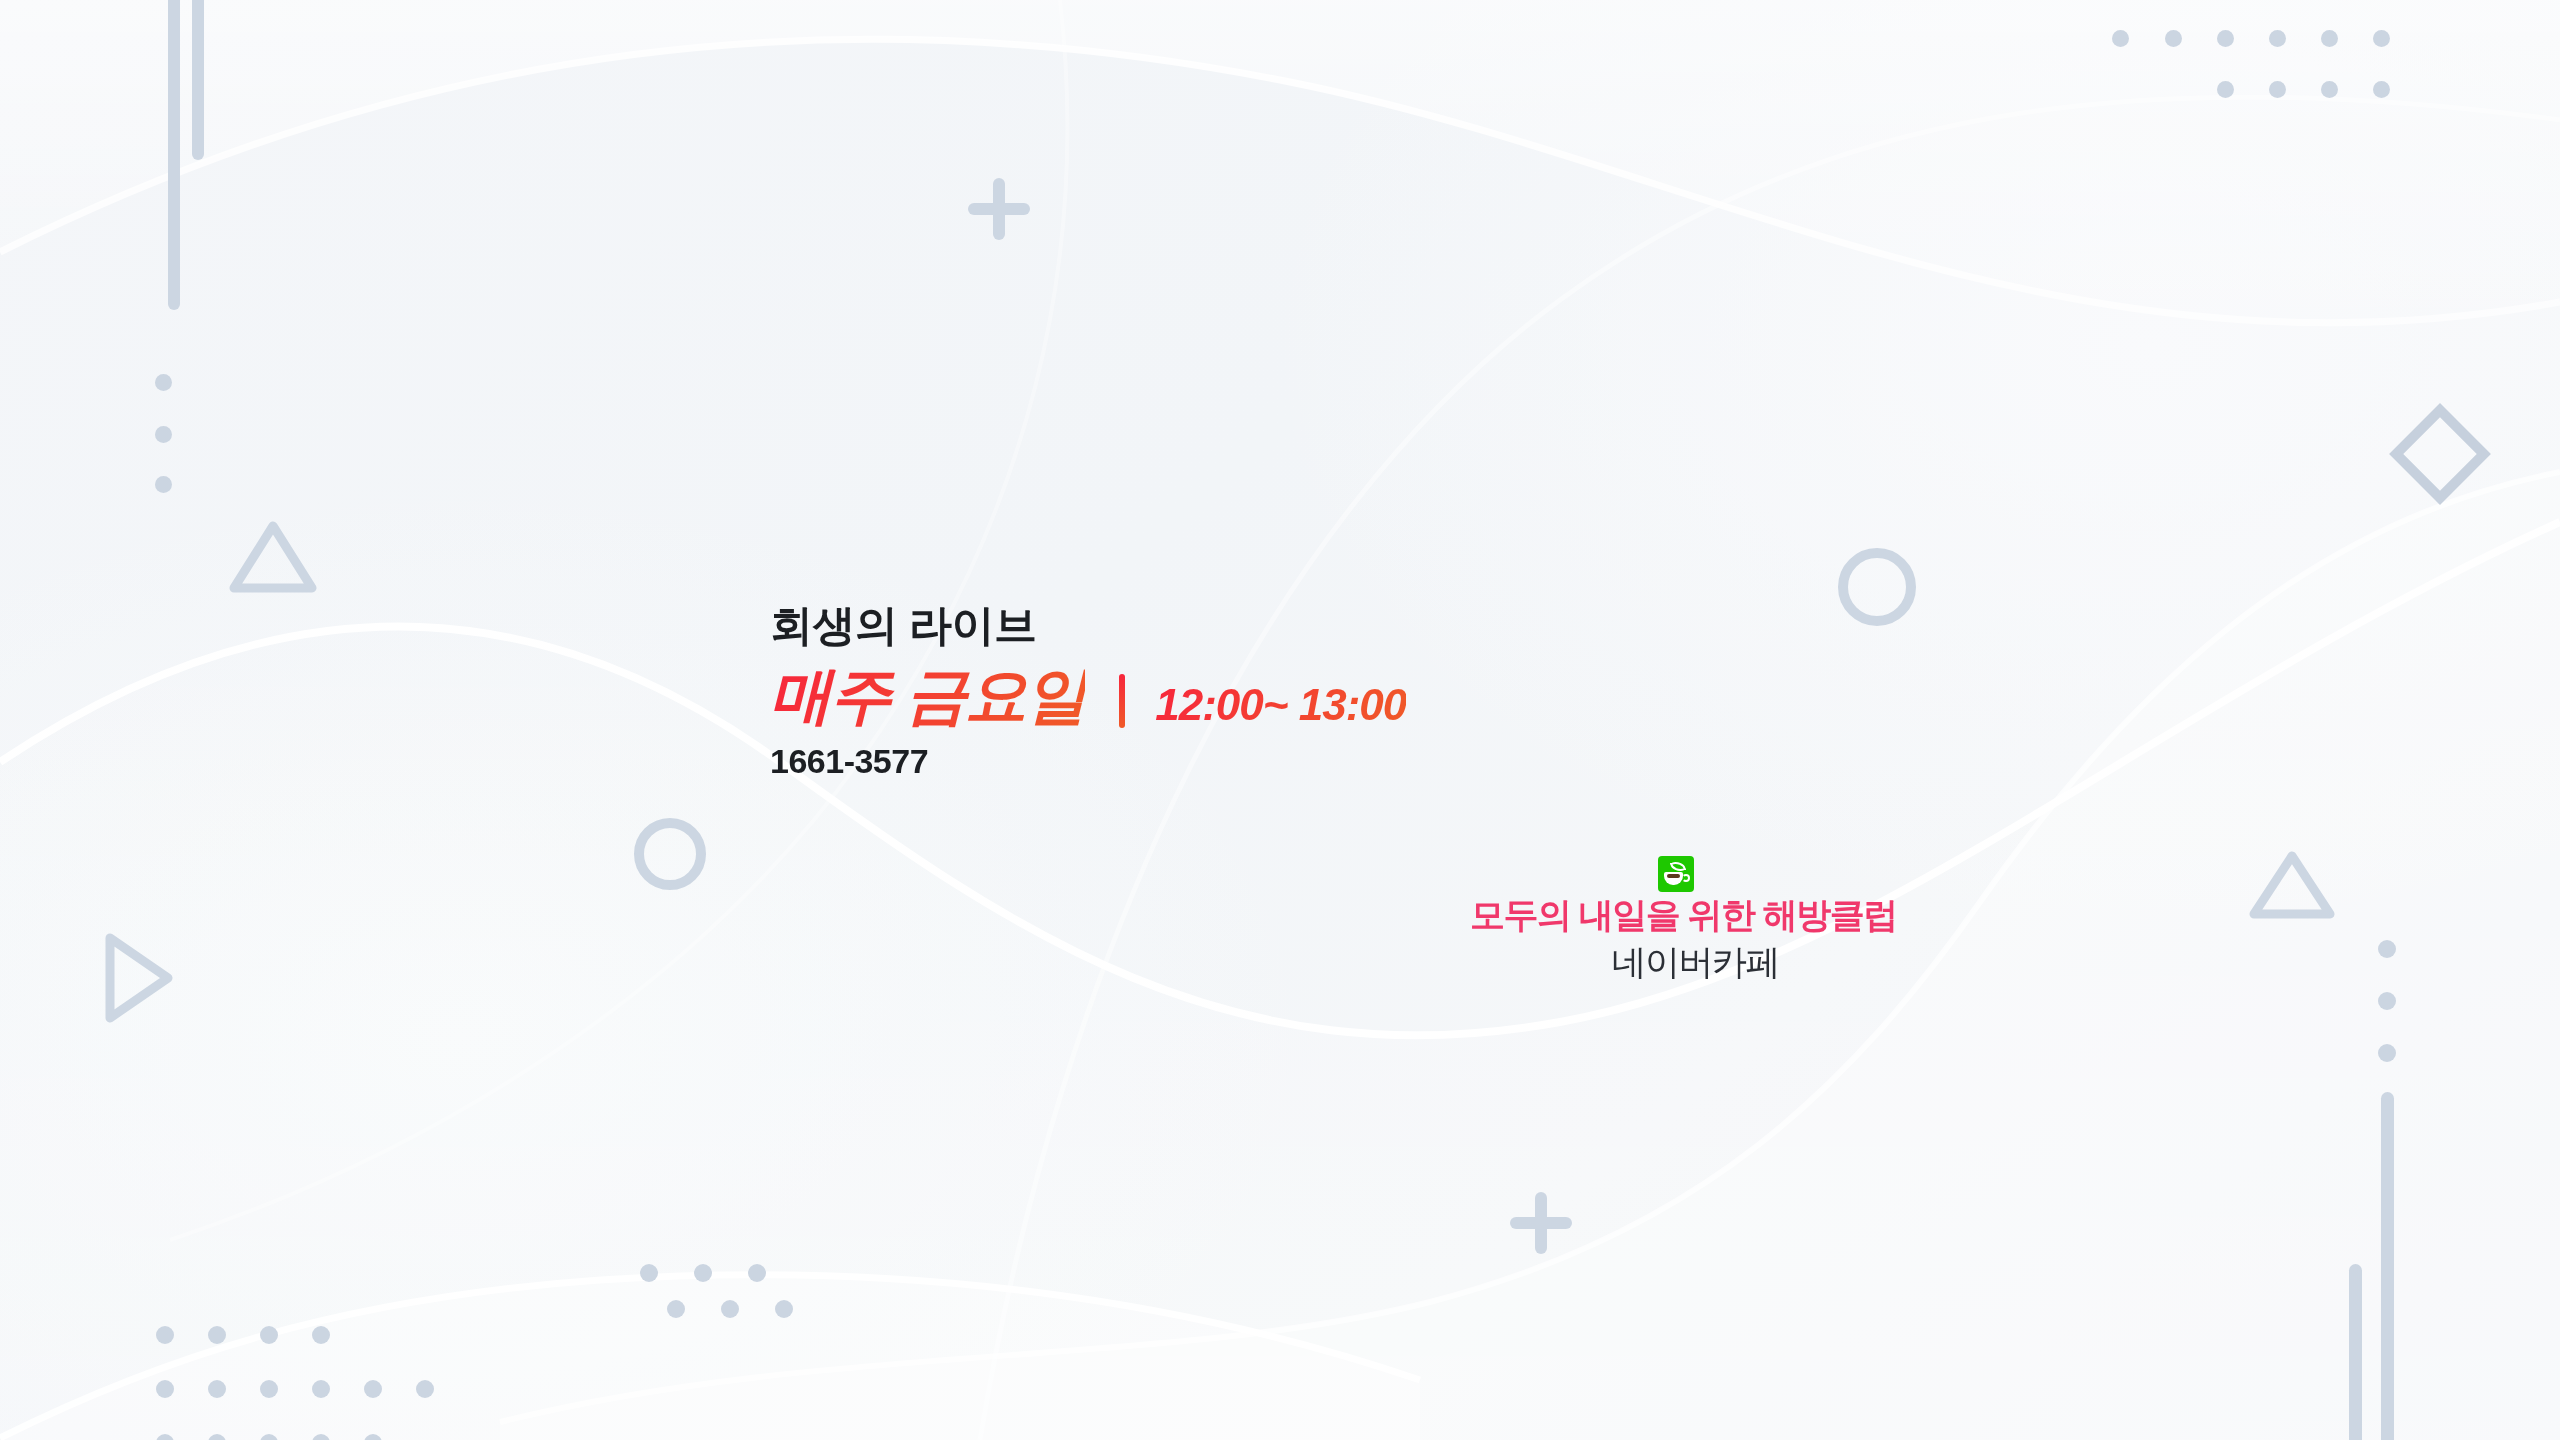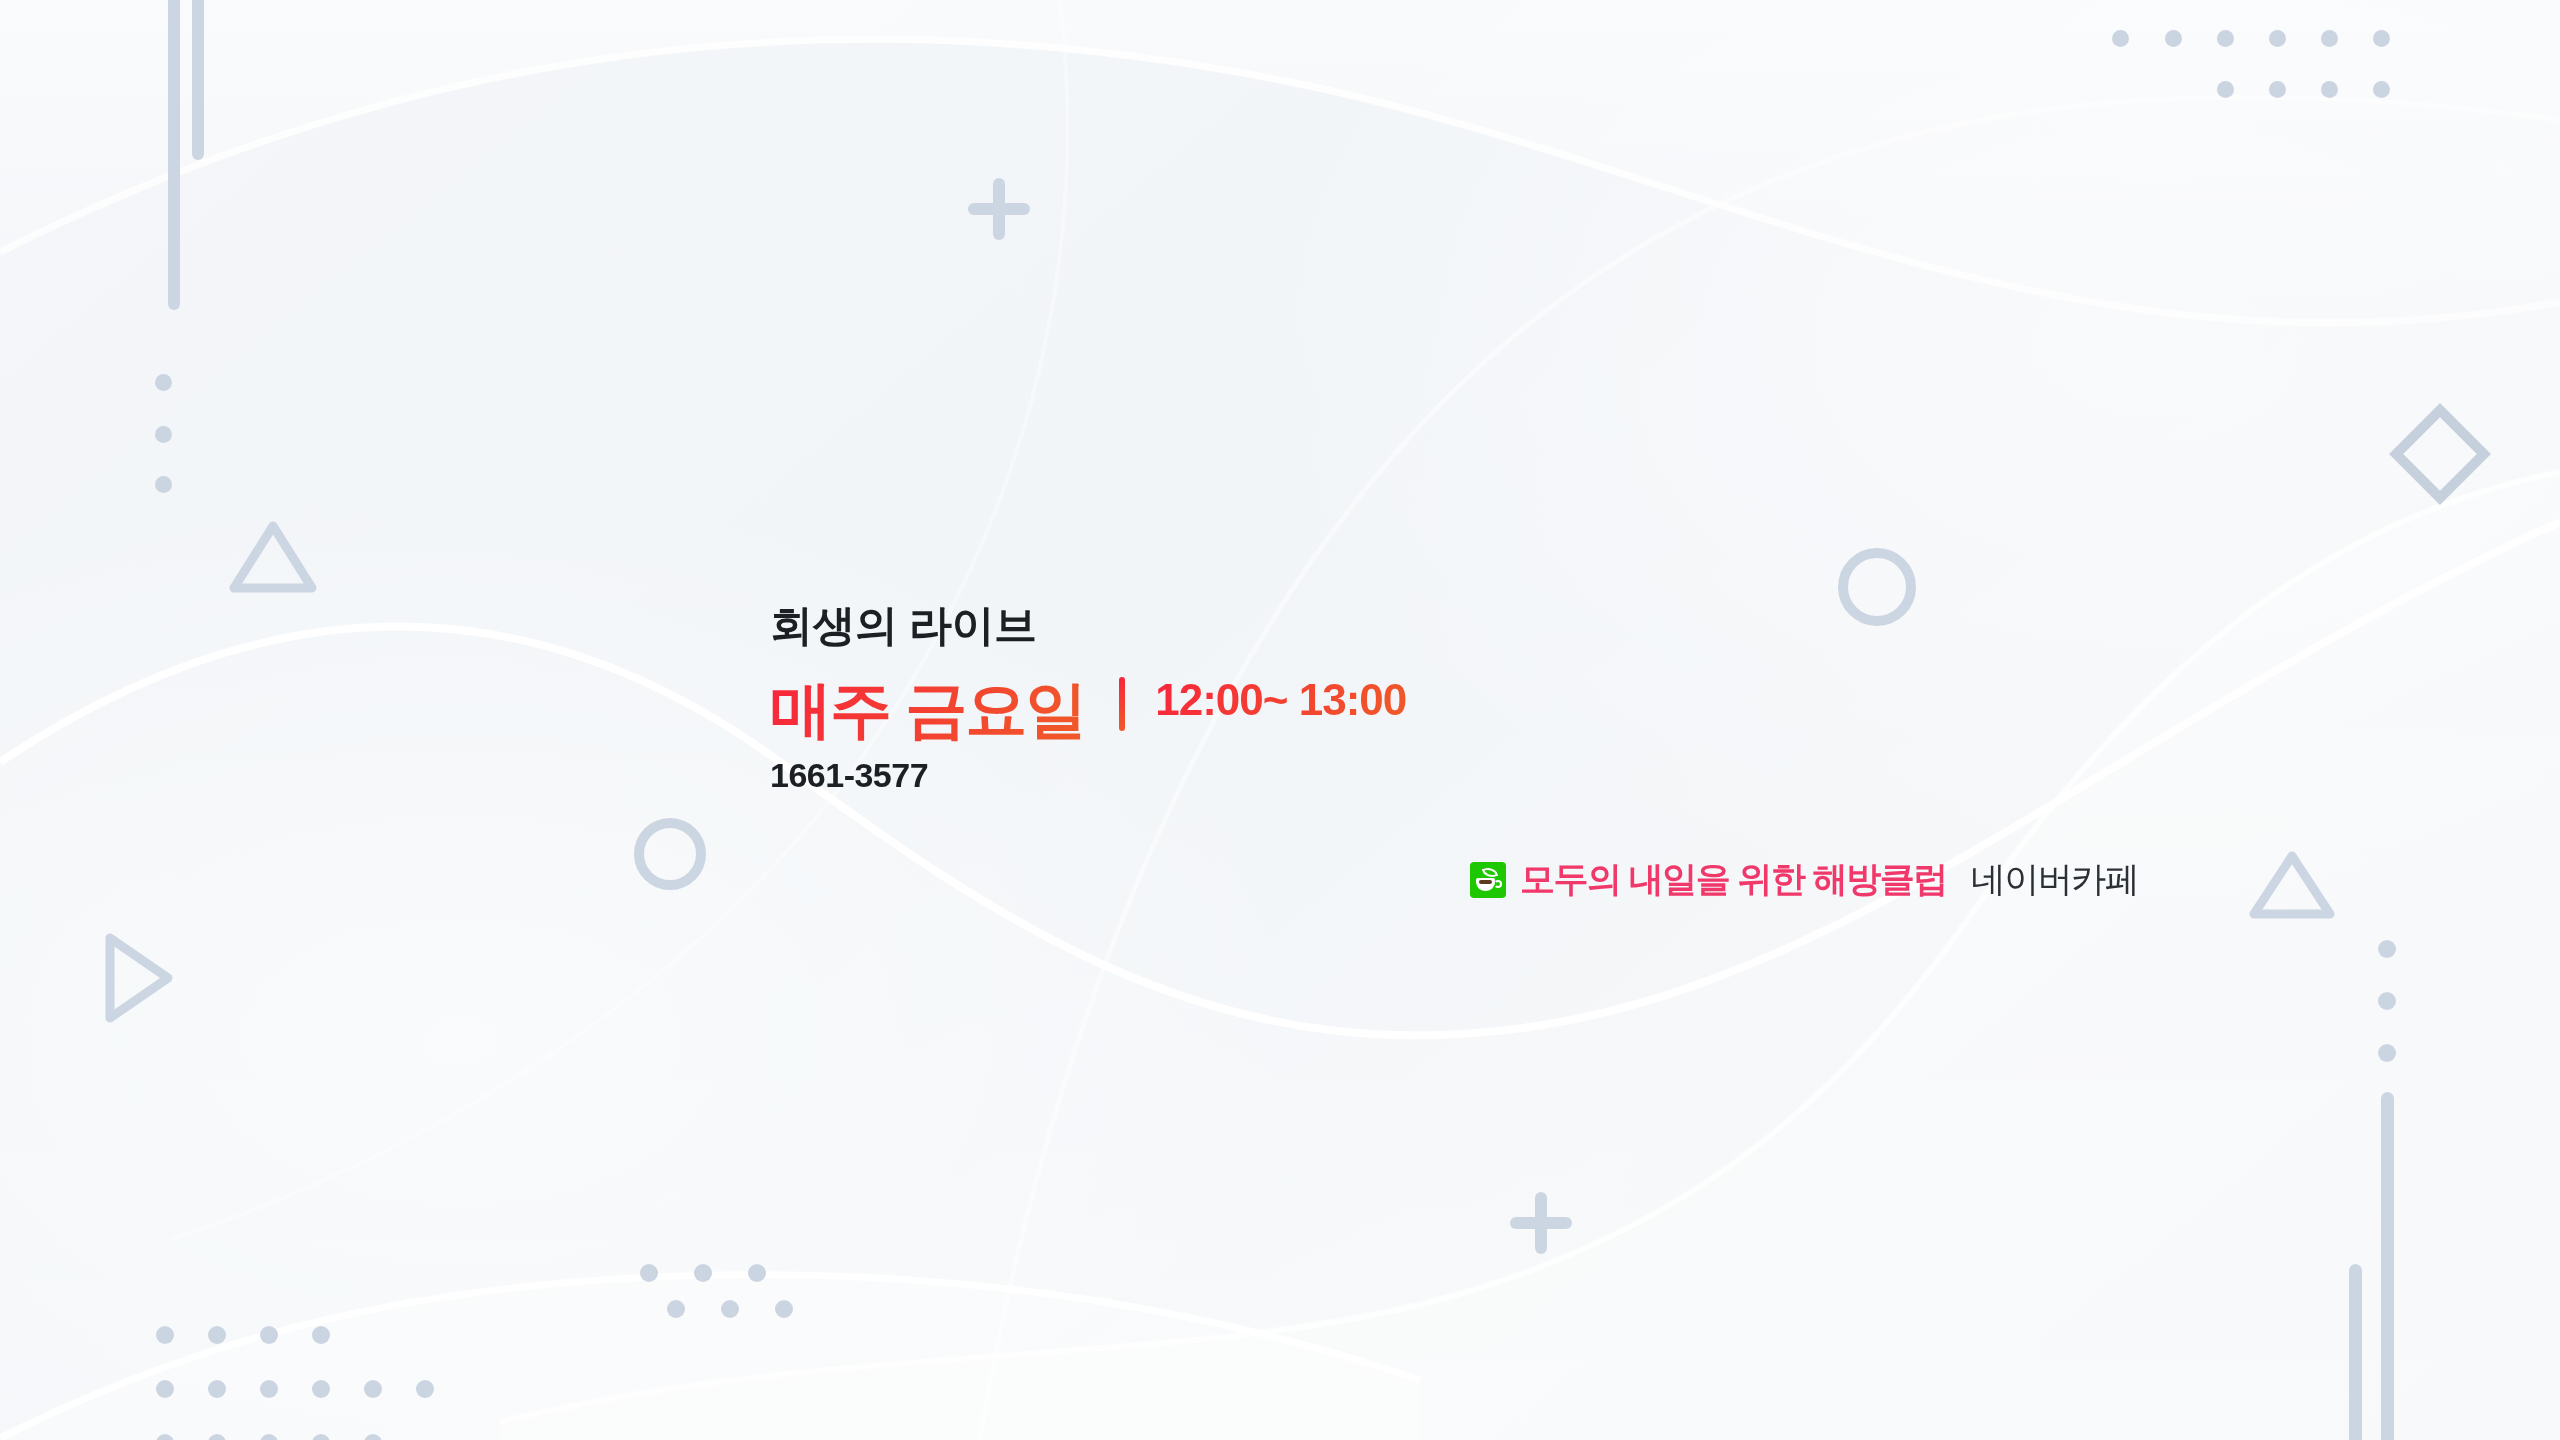--- a/index.html
+++ b/index.html
@@ -66,23 +66,24 @@
   #line-title {
     font-size: 43px;
     font-weight: 700;
     color: #1c1f23;
     letter-spacing: -0.5px;
     line-height: 1.18;
     white-space: nowrap;
   }
   #line-schedule {
     display: flex;
-    align-items: flex-start;
-    margin-top: 26px;
+    align-items: flex-end;
+    margin-top: 12px;
     white-space: nowrap;
+    font-style: italic;
   }
   .grad-text {
     background: linear-gradient(118deg, #f7263c 0%, #f43a34 38%, #f05a28 100%);
     -webkit-background-clip: text;
     background-clip: text;
     color: transparent;
     -webkit-text-fill-color: transparent;
   }
   #schedule-day {
     font-size: 62px;
@@ -114,20 +115,21 @@
 
   
   #cafe-row {
     position: absolute;
     left: 1470px;
     top: 856px;
     display: flex;
     align-items: center;
     z-index: 6;
     white-space: nowrap;
+    flex-direction: column;
   }
   #cafe-icon {
     width: 36px;
     height: 36px;
     border-radius: 4px;
     background: #1ec800;
     position: relative;
     flex: none;
     margin-right: 14px;
     overflow: hidden;

